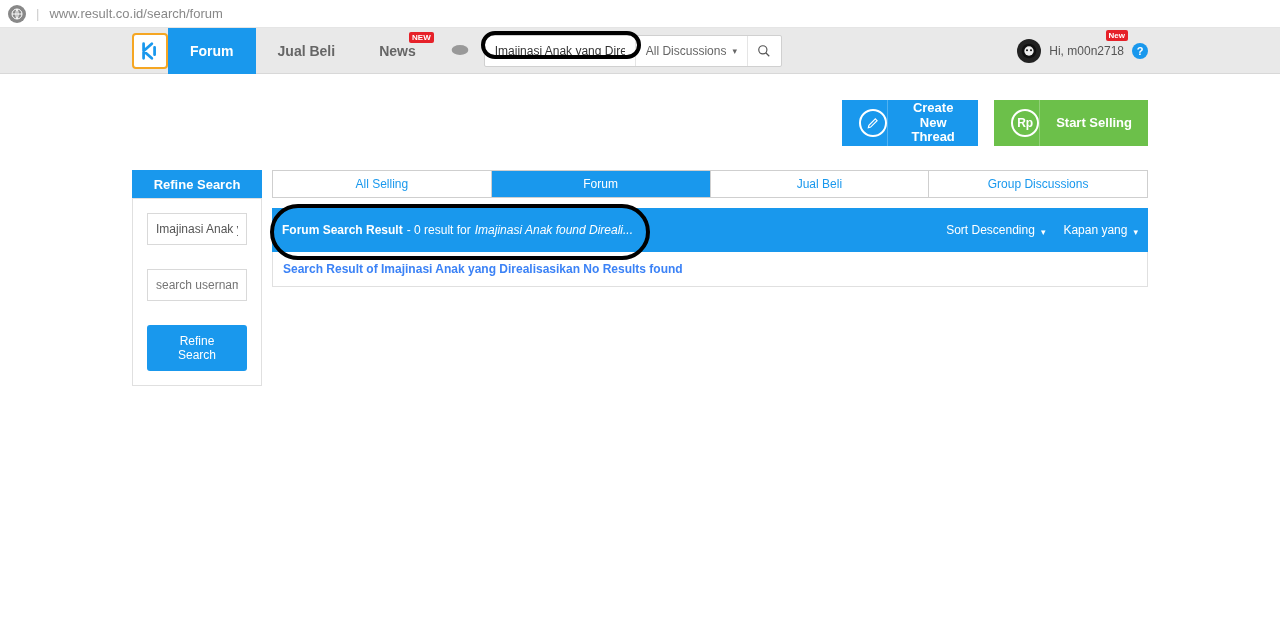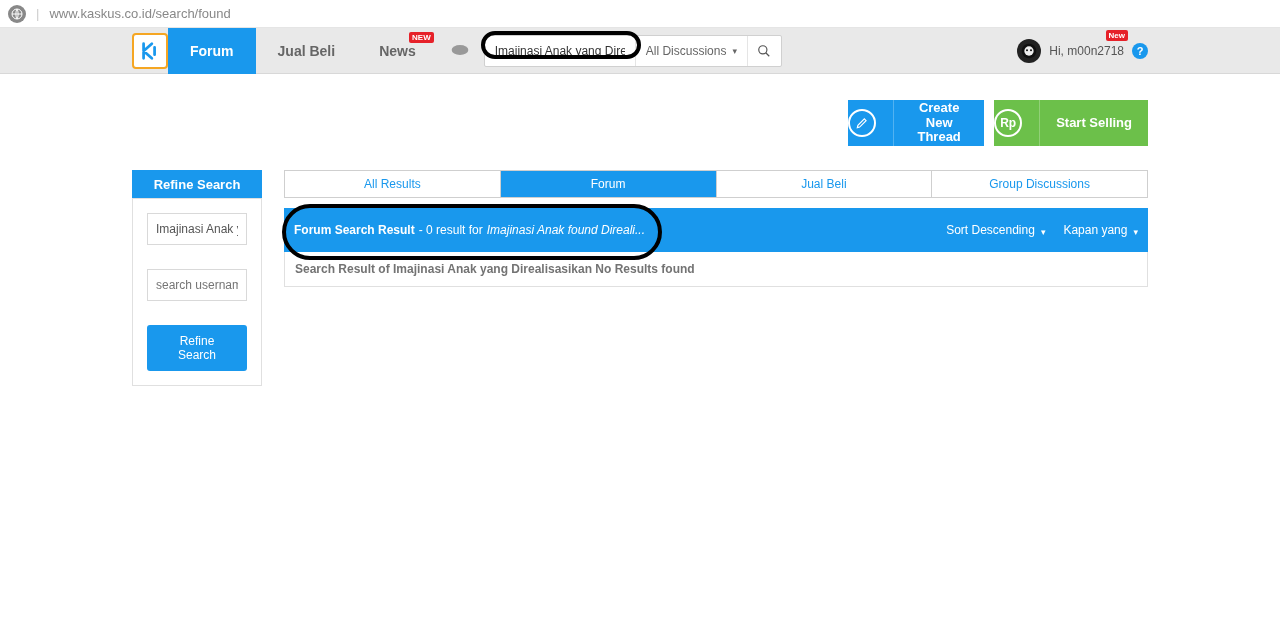--- a/index.html
+++ b/index.html
@@ -21,64 +21,64 @@
 .search-input { border:none; outline:none; padding:0 10px; width:150px; font-size:12px; color:#333; }
 .search-cat { padding:0 10px; font-size:12px; color:#666; border-left:1px solid #e5e5e5; height:100%; display:flex; align-items:center; gap:6px; }
 .search-go { width:34px; display:flex; align-items:center; justify-content:center; border-left:1px solid #e5e5e5; height:100%; cursor:pointer; }
 .header-right { margin-left:auto; display:flex; align-items:center; gap:8px; position:relative; }
 .avatar { width:24px; height:24px; border-radius:50%; background:#222; display:flex; align-items:center; justify-content:center; }
 .avatar svg { width:16px; height:16px; }
 .greet { font-size:12px; color:#555; position:relative; }
 .greet .new-badge { position:absolute; top:-14px; right:-4px; background:#e62129; color:#fff; font-size:8px; font-weight:bold; padding:1px 3px; border-radius:2px; }
 .help-ico { width:16px; height:16px; border-radius:50%; background:#1998ed; color:#fff; font-weight:bold; display:flex; align-items:center; justify-content:center; font-size:11px; }
 
-.action-row { display:flex; justify-content:flex-end; gap:10px; padding:26px 0 24px; }
+.action-row { display:flex; justify-content:flex-end; gap:16px; padding:26px 0 24px; }
 .big-btn { height:46px; display:flex; align-items:center; color:#fff; font-weight:bold; font-size:13px; cursor:pointer; }
-.big-btn .ico { width:46px; display:flex; align-items:center; justify-content:flex-start; border-right:1px solid rgba(255,255,255,.25); height:100%; }
+.big-btn .ico { width:46px; display:flex; align-items:center; justify-content:flex-end; border-right:1px solid rgba(255,255,255,.25); height:100%; }
 .big-btn .lbl { padding:0 16px; text-align:center; line-height:1.15; }
 .big-btn.blue { background:#1998ed; }
 .big-btn.green { background:#6cc04a; }
 .pencil-circ, .rp-circ { width:28px; height:28px; border:2px solid #fff; border-radius:50%; display:flex; align-items:center; justify-content:center; font-size:12px; font-weight:bold; }
 
-.main { display:flex; gap:22px; }
+.main { display:flex; gap:10px; }
 .left-col { width:130px; }
 .right-col { flex:1; }
 .refine-hdr { background:#1998ed; color:#fff; height:28px; display:flex; align-items:center; justify-content:center; font-weight:bold; font-size:13px; }
 .refine-box { border:1px solid #e0e0e0; padding:14px; display:flex; flex-direction:column; gap:24px; align-items:center; }
 .refine-box input { width:100%; height:32px; border:1px solid #d9d9d9; padding:0 8px; font-size:12px; color:#555; }
 .refine-btn { background:#1998ed; color:#fff; border:none; padding:9px 14px; font-size:12px; border-radius:3px; cursor:pointer; }
 
 .tabs { display:flex; border:1px solid #cfcfcf; height:28px; }
 .tab { flex:1; display:flex; align-items:center; justify-content:center; font-size:12px; color:#1998ed; border-right:1px solid #cfcfcf; cursor:pointer; }
 .tab:last-child { border-right:none; }
 .tab.active { background:#1998ed; color:#fff; }
 
 .result-hdr { background:#1998ed; color:#fff; height:44px; display:flex; align-items:center; padding:0 10px; font-size:12px; margin-top:10px; justify-content:space-between; }
 .result-hdr .lhs { display:flex; gap:4px; align-items:baseline; }
 .result-hdr .lhs .title { font-weight:bold; }
 .result-hdr .lhs .q { font-style:italic; }
 .result-hdr .rhs { display:flex; gap:18px; font-size:12px; }
 .result-hdr .rhs span { display:flex; align-items:flex-end; gap:6px; cursor:pointer; }
-.result-body { border:1px solid #e0e0e0; border-top:none; padding:10px; font-size:12px; color:#737373; font-weight:bold; }
+.result-body { border:1px solid #e0e0e0; border-top:none; padding:10px; font-size:12px; color:#3b82f6; font-weight:bold; }
 
 .annot { position:absolute; border:4px solid #000; border-radius:28px; pointer-events:none; }
 .caret { font-size:9px; }
 </style>
 </head>
 <body>
 
 <div class="browser-bar">
   <div class="globe">
     <svg viewBox="0 0 24 24" width="12" height="12" fill="#fff">
         <circle cx="12" cy="12" r="10" fill="none" stroke="#fff" stroke-width="2"></circle>
         <path d="M2 12h20M12 2c3 3 3 17 0 20M12 2c-3 3-3 17 0 20" stroke="#fff" stroke-width="2" fill="none"></path>
       </svg>
   </div>
   <span class="sep">|</span>
-  <span class="url">www.kaskus.co.id/search/found</span>
+  <span class="url">www.result.co.id/search/forum</span>
 </div>
 
 <div class="header">
   <div class="container header-inner" style="position:relative;">
     <div class="logo-box">
       <svg viewBox="0 0 24 24">
           <path d="M5 4v16M5 12l9-8M5 12l9 8M17 8v8" stroke="#1998ed" stroke-width="3" fill="none" stroke-linecap="round"></path>
         </svg>
     </div>
     <div class="nav-tab active">
@@ -156,21 +156,21 @@
       <div class="refine-hdr">Refine Search</div>
       <div class="refine-box">
         <input value="Imajinasi Anak yan" style="">
         <input placeholder="search username" style="">
         <button class="refine-btn">Refine Search</button>
       </div>
     </div>
 
     <div class="right-col" style="position:relative;">
       <div class="tabs">
-        <div class="tab">All Results</div>
+        <div class="tab">All Selling</div>
         <div class="tab active">Forum</div>
         <div class="tab">Jual Beli</div>
         <div class="tab">Group Discussions</div>
       </div>
 
       <div class="result-hdr">
         <div class="lhs">
           <span class="title">Forum Search Result</span>
           <span> - 0 result for </span>
           <span class="q">Imajinasi Anak found Direali...</span>

